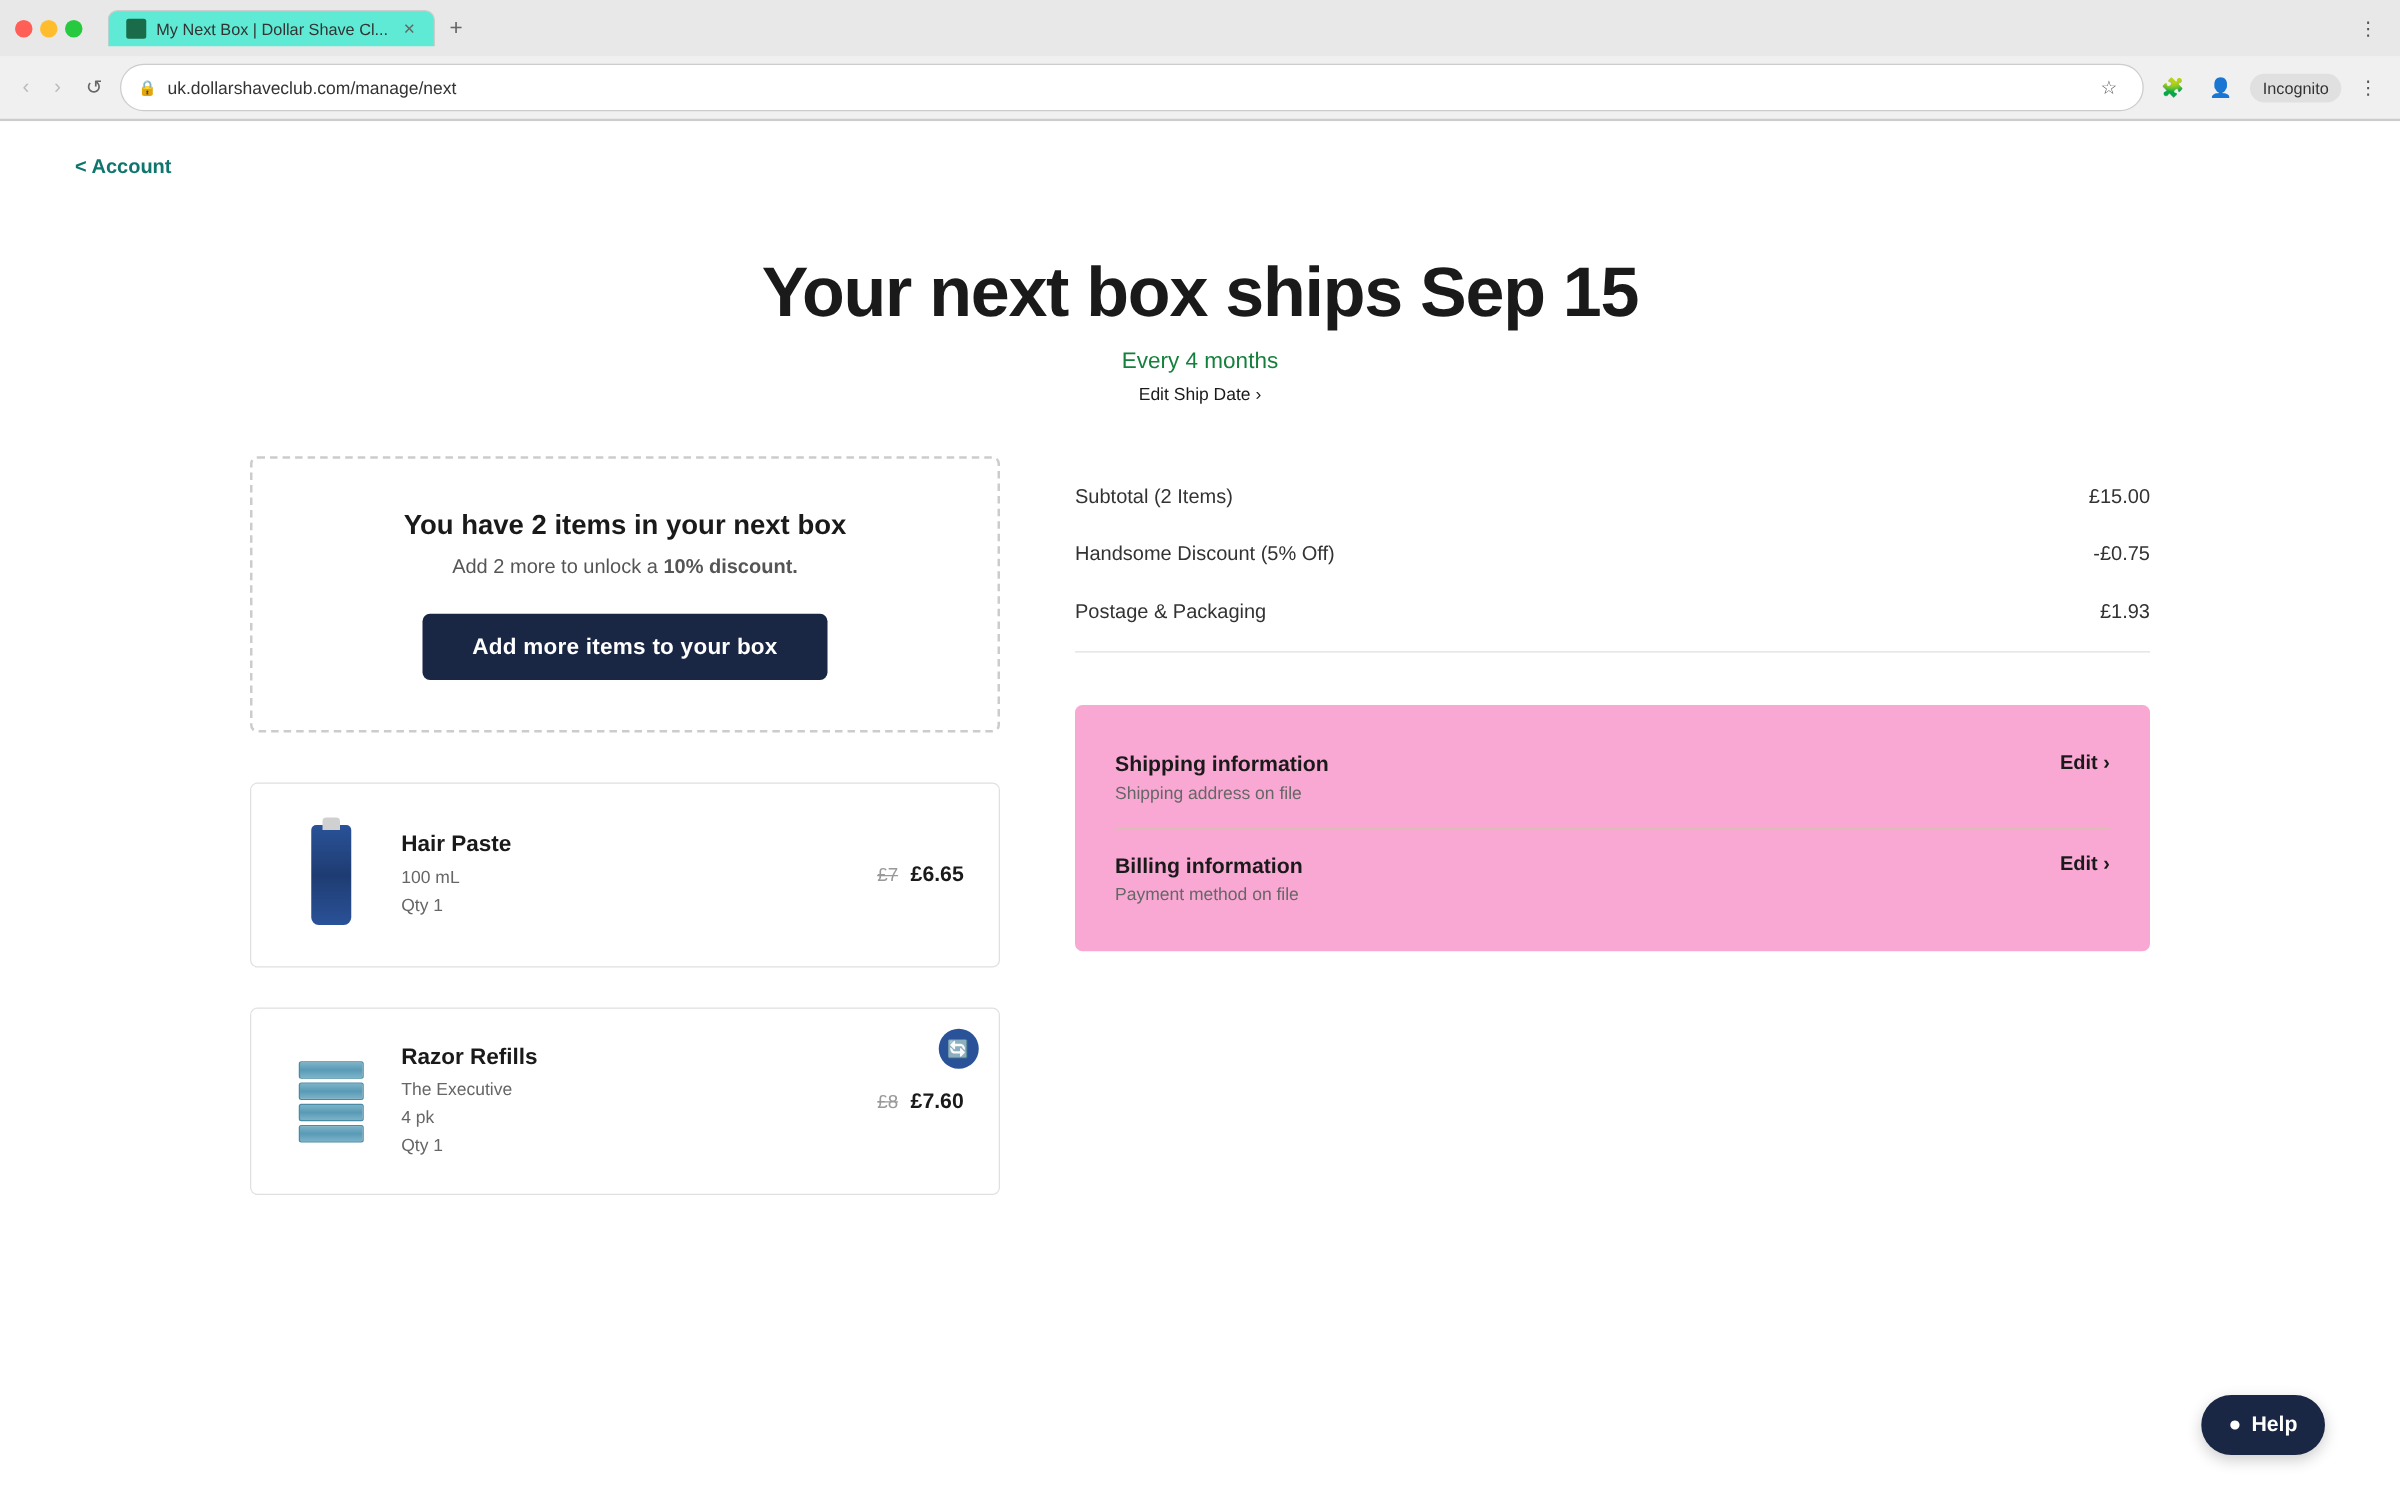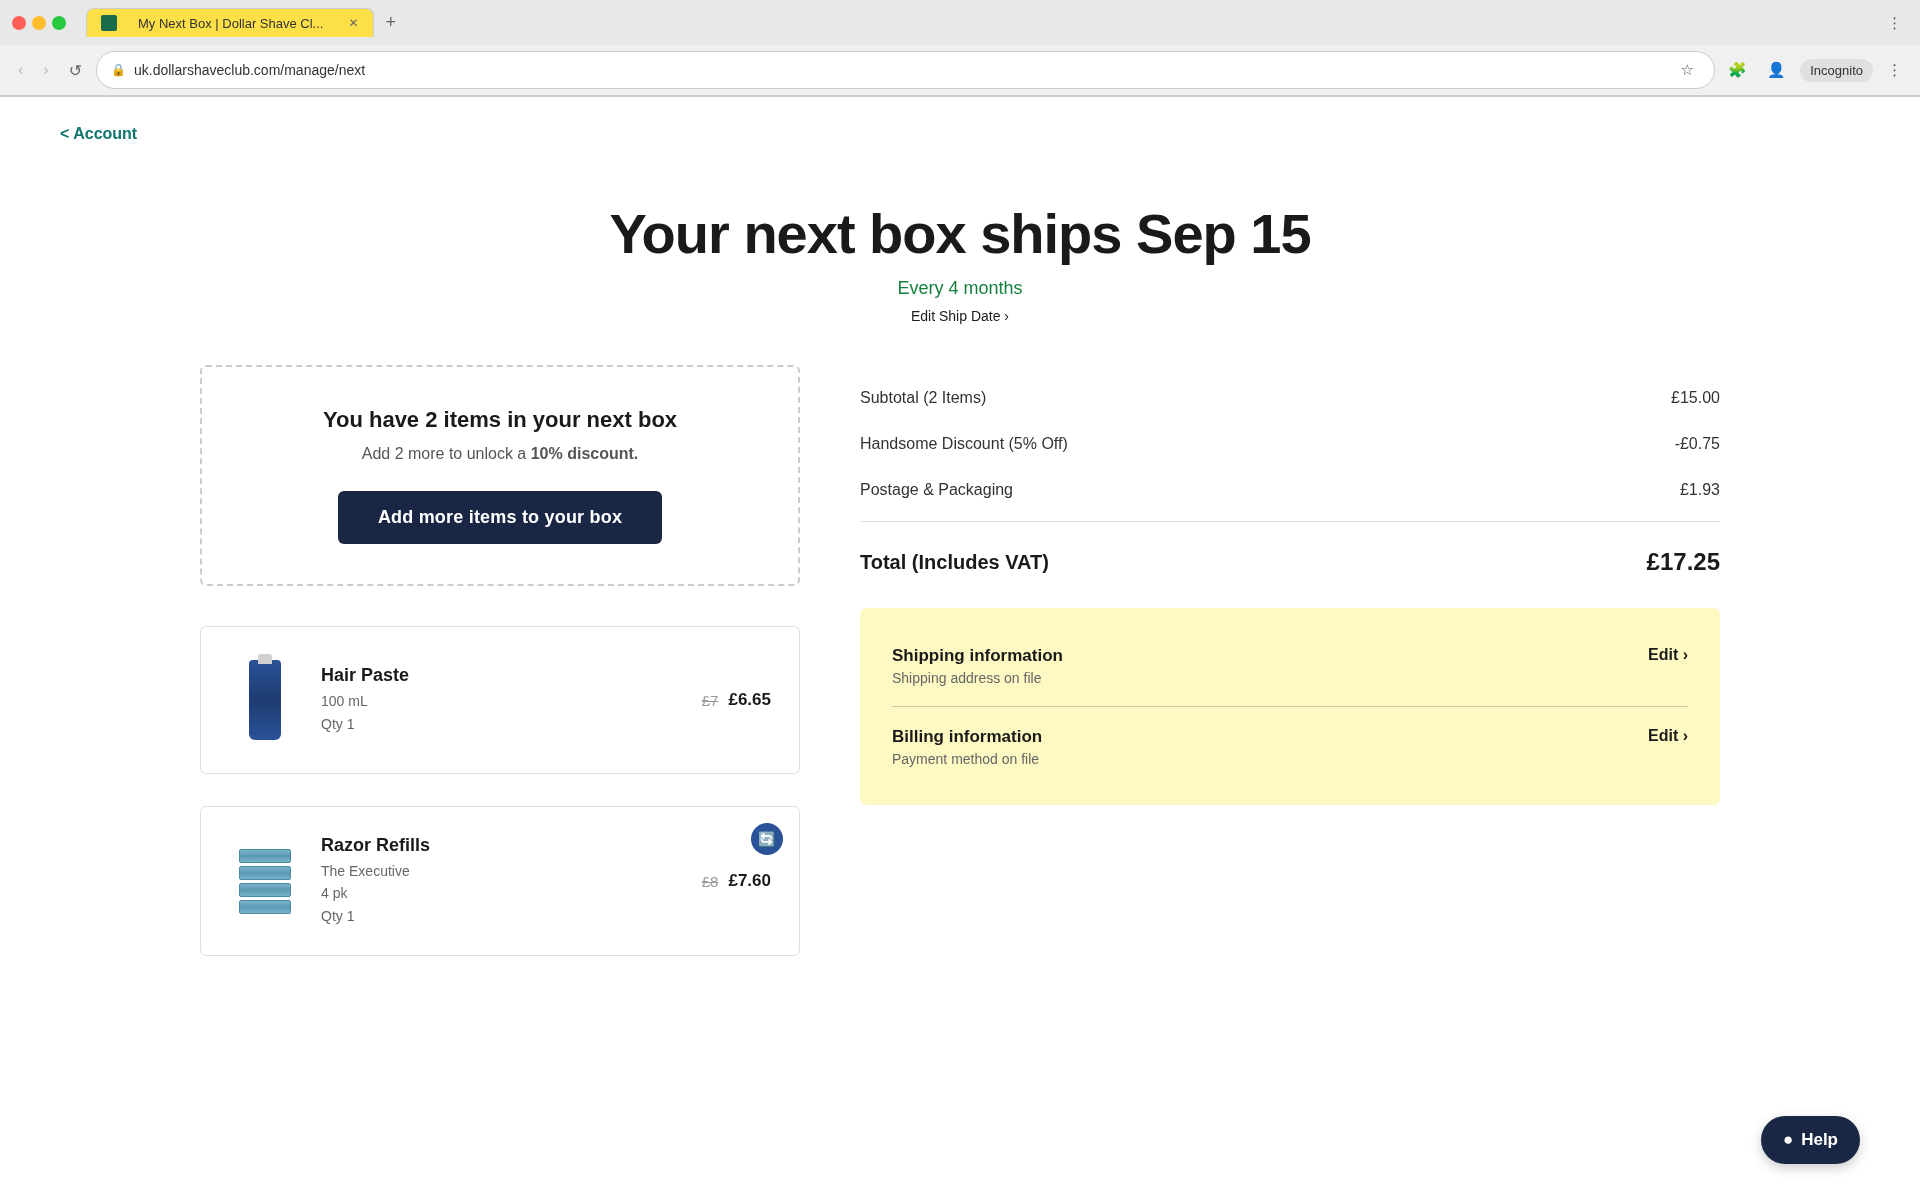--- a/index.html
+++ b/index.html
@@ -39,23 +39,23 @@
     .win-max { background: #27c93f; }
     .tab-bar {
       display: flex;
       align-items: center;
       padding: 0 12px;
       gap: 4px;
     }
     .tab {
       display: flex;
       align-items: center;
-      gap: 21px;
+      gap: 8px;
       padding: 6px 14px;
-      background: #fde047;
+      background: #5eead4;
       border-radius: 8px 8px 0 0;
       font-size: 13px;
       color: #333;
       border: 1px solid #ccc;
       border-bottom: none;
       position: relative;
     }
     .tab-favicon {
       width: 16px;
       height: 16px;
@@ -357,24 +357,24 @@
       font-size: 20px;
       font-weight: 700;
     }
     .total-value {
       font-size: 24px;
       font-weight: 700;
     }
 
     
     .info-cards {
-      background: #fef9c3;
+      background: #f9a8d4;
       border-radius: 6px;
       padding: 30px 32px;
-      margin-top: 4px;
+      margin-top: 24px;
     }
     .info-card-row {
       display: flex;
       justify-content: space-between;
       align-items: flex-start;
       padding: 8px 0;
     }
     .info-card-text .info-title {
       font-size: 17px;
       font-weight: 700;
@@ -537,24 +537,20 @@
         </div>
         <div class="summary-row">
           <span class="label">Handsome Discount (5% Off)</span>
           <span class="value">-£0.75</span>
         </div>
         <div class="summary-row">
           <span class="label">Postage &amp; Packaging</span>
           <span class="value">£1.93</span>
         </div>
         <hr class="summary-divider">
-        <div class="summary-total-row">
-          <span class="total-label">Total (Includes VAT)</span>
-          <span class="total-value">£17.25</span>
-        </div>
       </div>
 
       <div class="info-cards">
 
         <div class="info-card-row">
           <div class="info-card-text">
             <p class="info-title">Shipping information</p>
             <p class="info-sub">Shipping address on file</p>
           </div>
           <a class="info-edit-btn">Edit ›</a>

